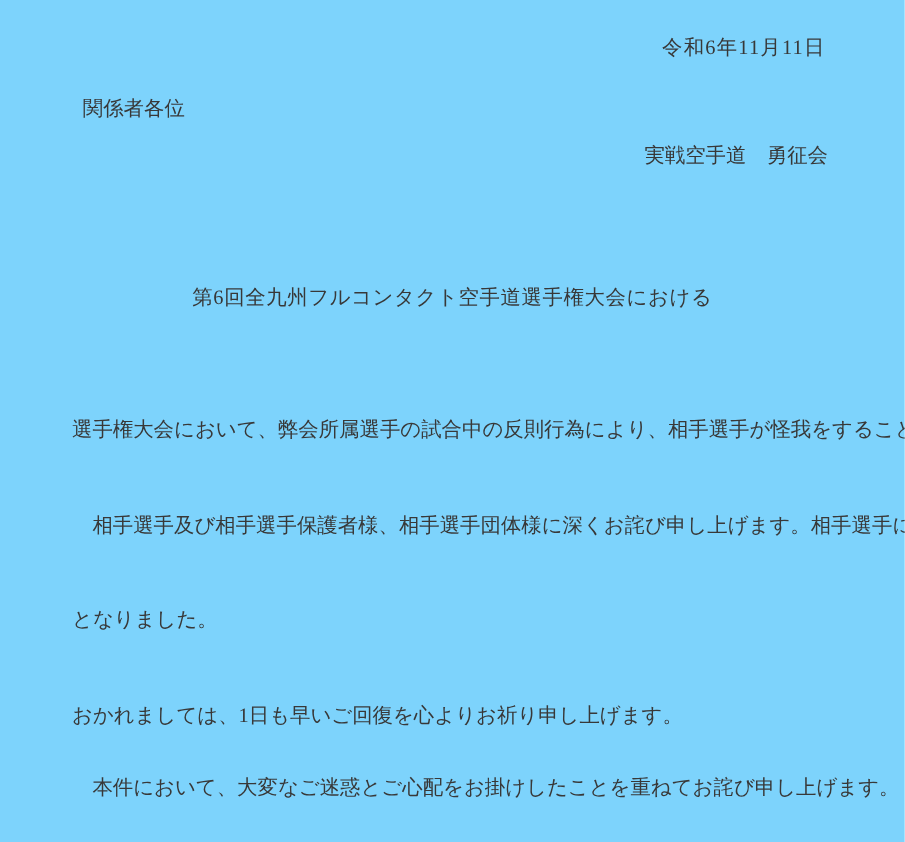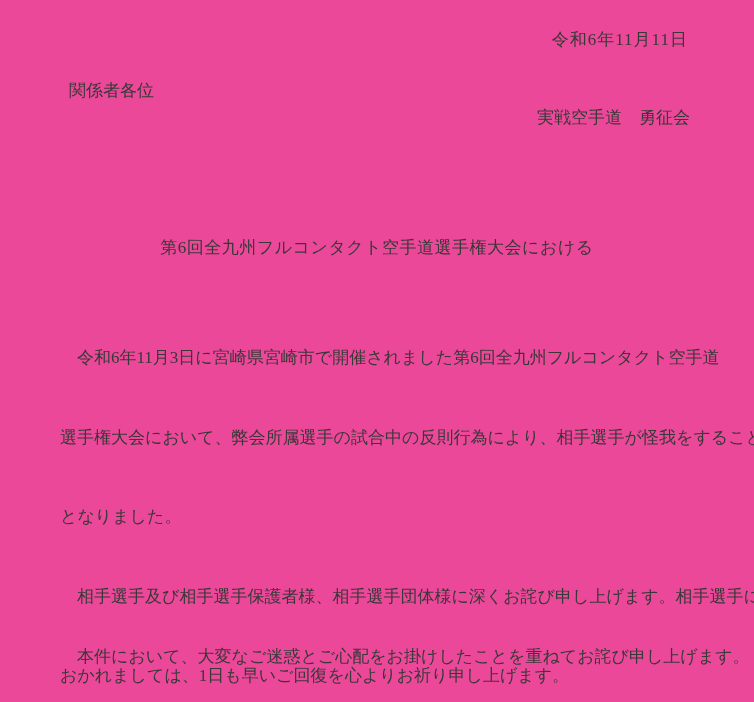--- a/index.html
+++ b/index.html
@@ -4,21 +4,21 @@
 <style>
   html, body {
     margin: 0;
     padding: 0;
     background: #ffffff;
   }
   .page {
     position: relative;
     width: 754px;
     height: 702px;
-    background: #ec4899;
+    background: #7dd3fc;
     font-family: "Liberation Serif", "DejaVu Serif", serif;
     color: #383838;
     font-size: 17px;
     overflow: hidden;
   }
   .date-line {
     position: absolute;
     top: 28px;
     right: 66px;
     letter-spacing: 1px;
@@ -26,21 +26,21 @@
   }
   .recipient-line {
     position: absolute;
     top: 79px;
     left: 57px;
     white-space: pre;
     margin-left: 12px;
   }
   .sender-line {
     position: absolute;
-    top: 106px;
+    top: 118px;
     right: 64px;
     white-space: pre;
   }
   .title-block {
     position: absolute;
     top: 184px;
     left: 0;
     width: 754px;
     text-align: center;
     line-height: 25.5px;
@@ -73,24 +73,23 @@
 
   <div class="recipient-line">関係者各位</div>
 
   <div class="sender-line">実戦空手道　勇征会</div>
 
   <div class="title-block">
     <div>第6回全九州フルコンタクト空手道選手権大会における</div>
   </div>
 
   <div class="body-block">
-    <div>　令和6年11月3日に宮崎県宮崎市で開催されました第6回全九州フルコンタクト空手道</div>
     <div>選手権大会において、弊会所属選手の試合中の反則行為により、相手選手が怪我をすること</div>
+    <div>　相手選手及び相手選手保護者様、相手選手団体様に深くお詫び申し上げます。相手選手に</div>
     <div>となりました。</div>
-    <div>　相手選手及び相手選手保護者様、相手選手団体様に深くお詫び申し上げます。相手選手に</div>
     <div>おかれましては、1日も早いご回復を心よりお祈り申し上げます。</div>
     
     
     
     
     
     
     
     
   </div>

